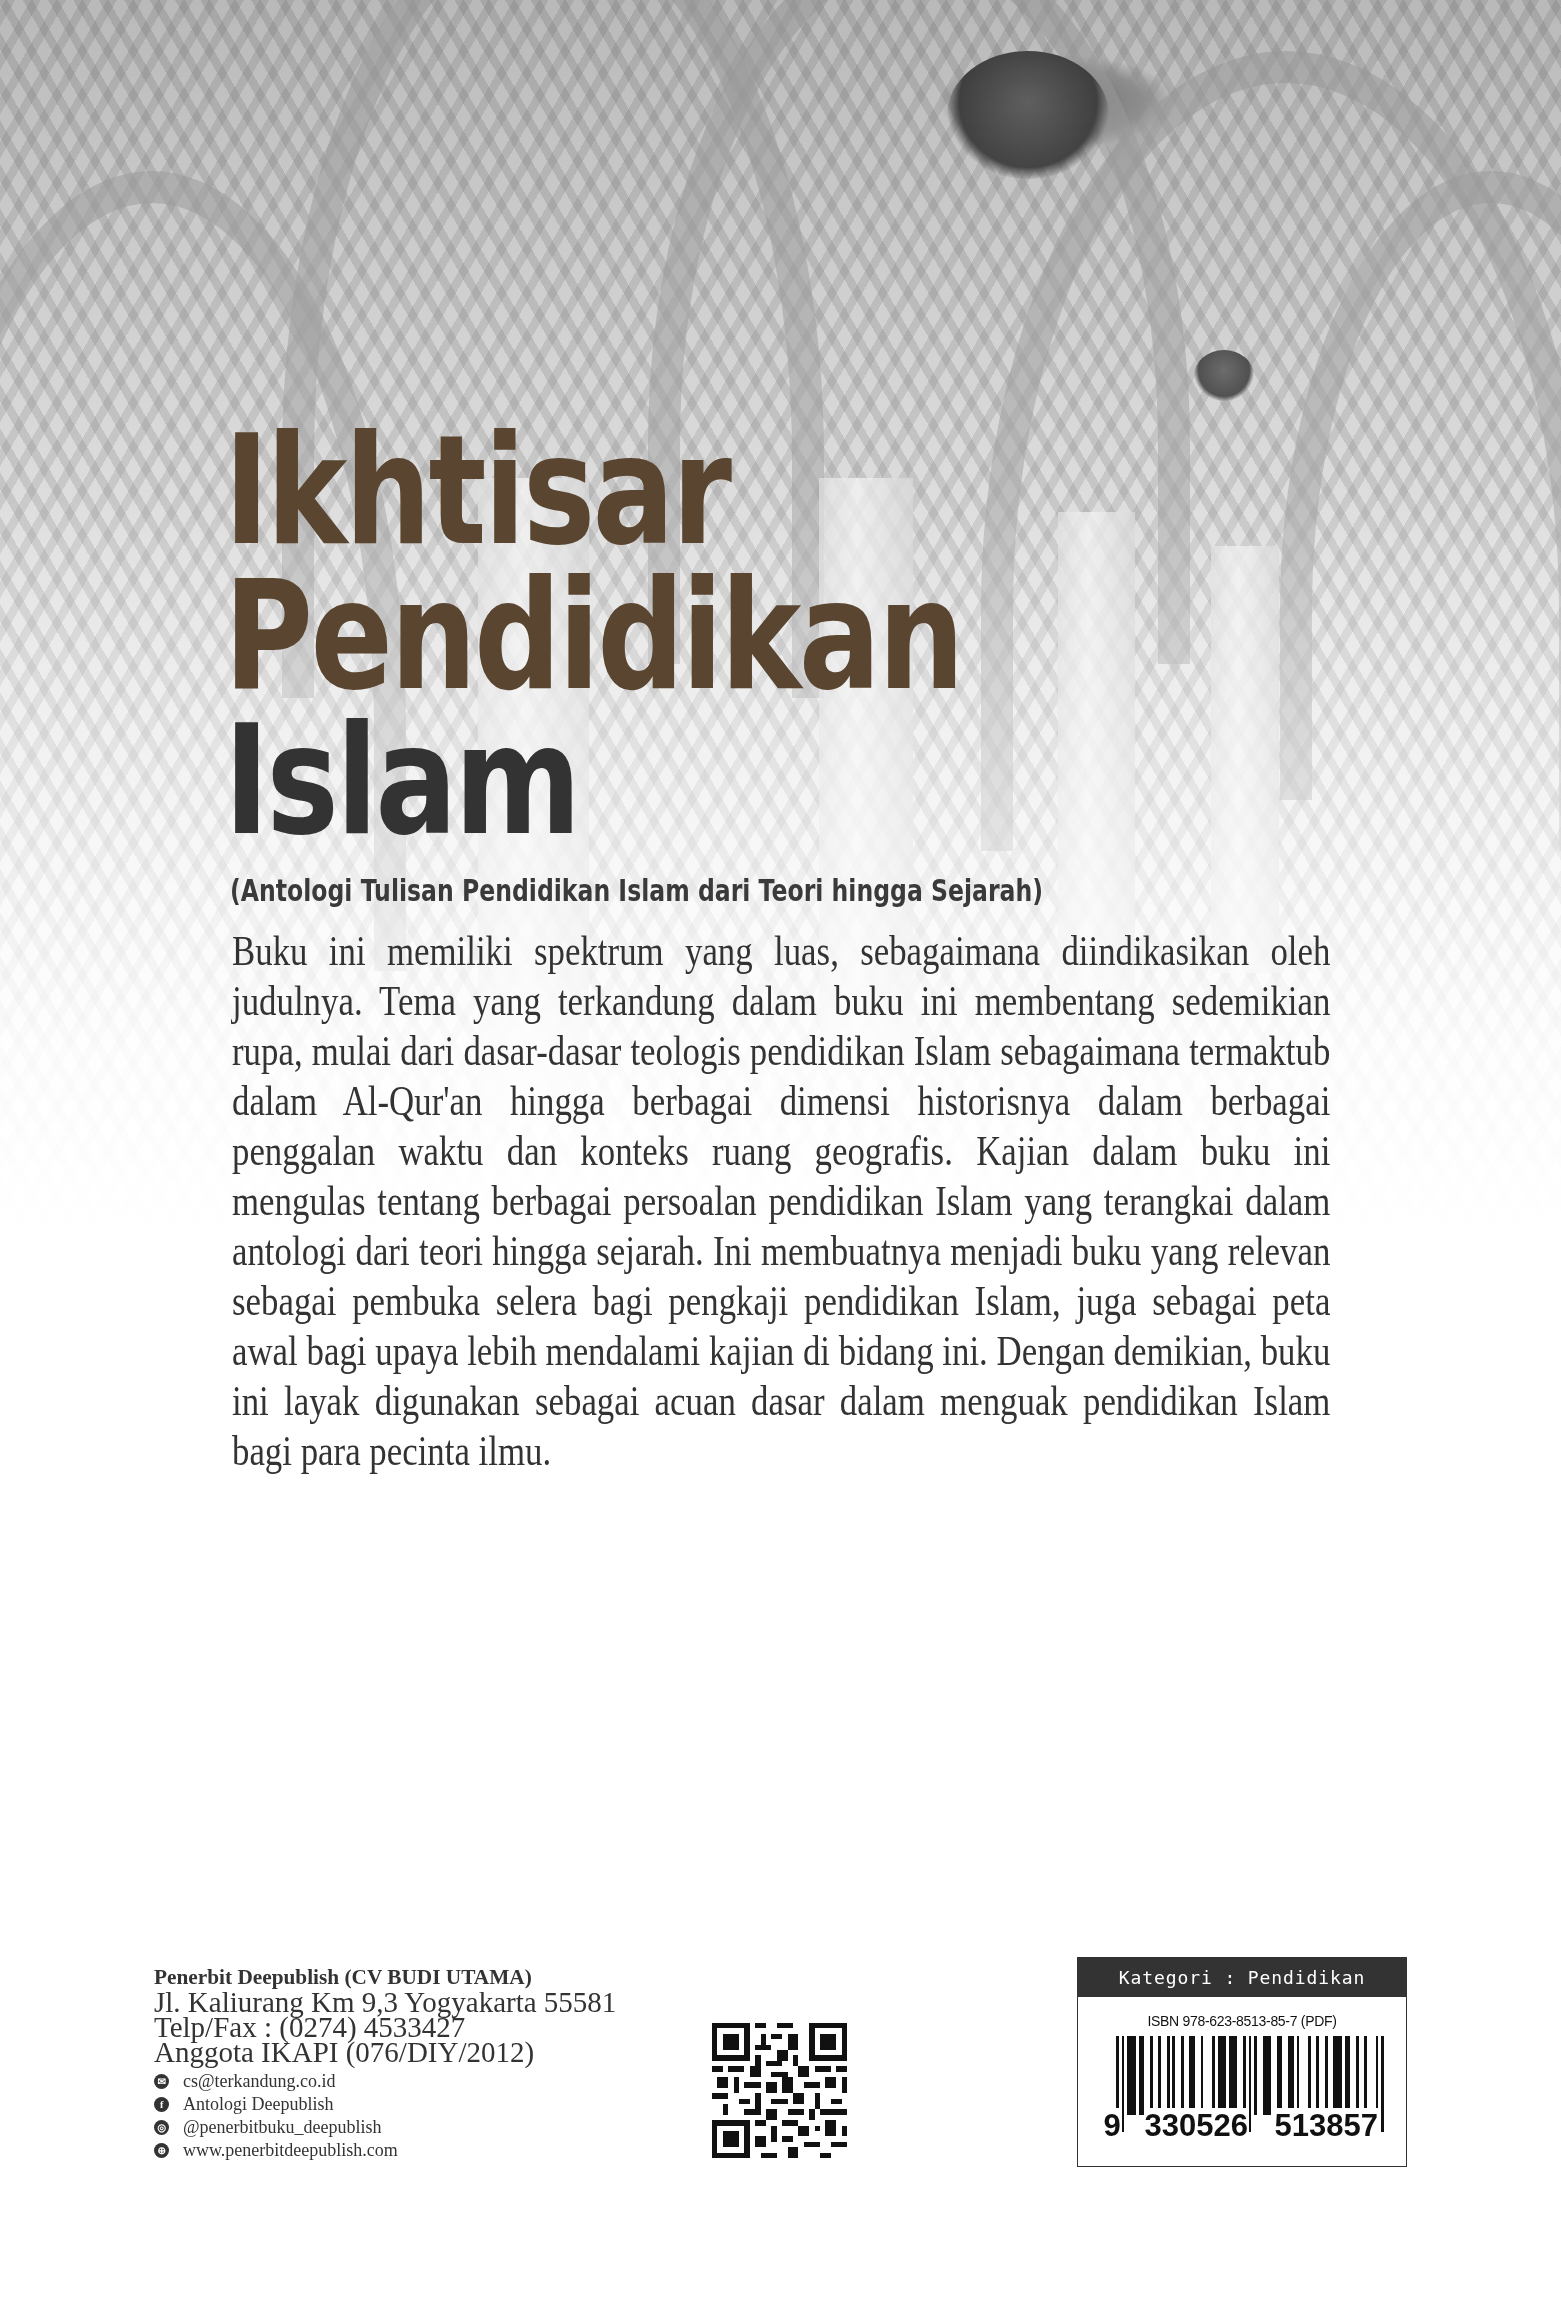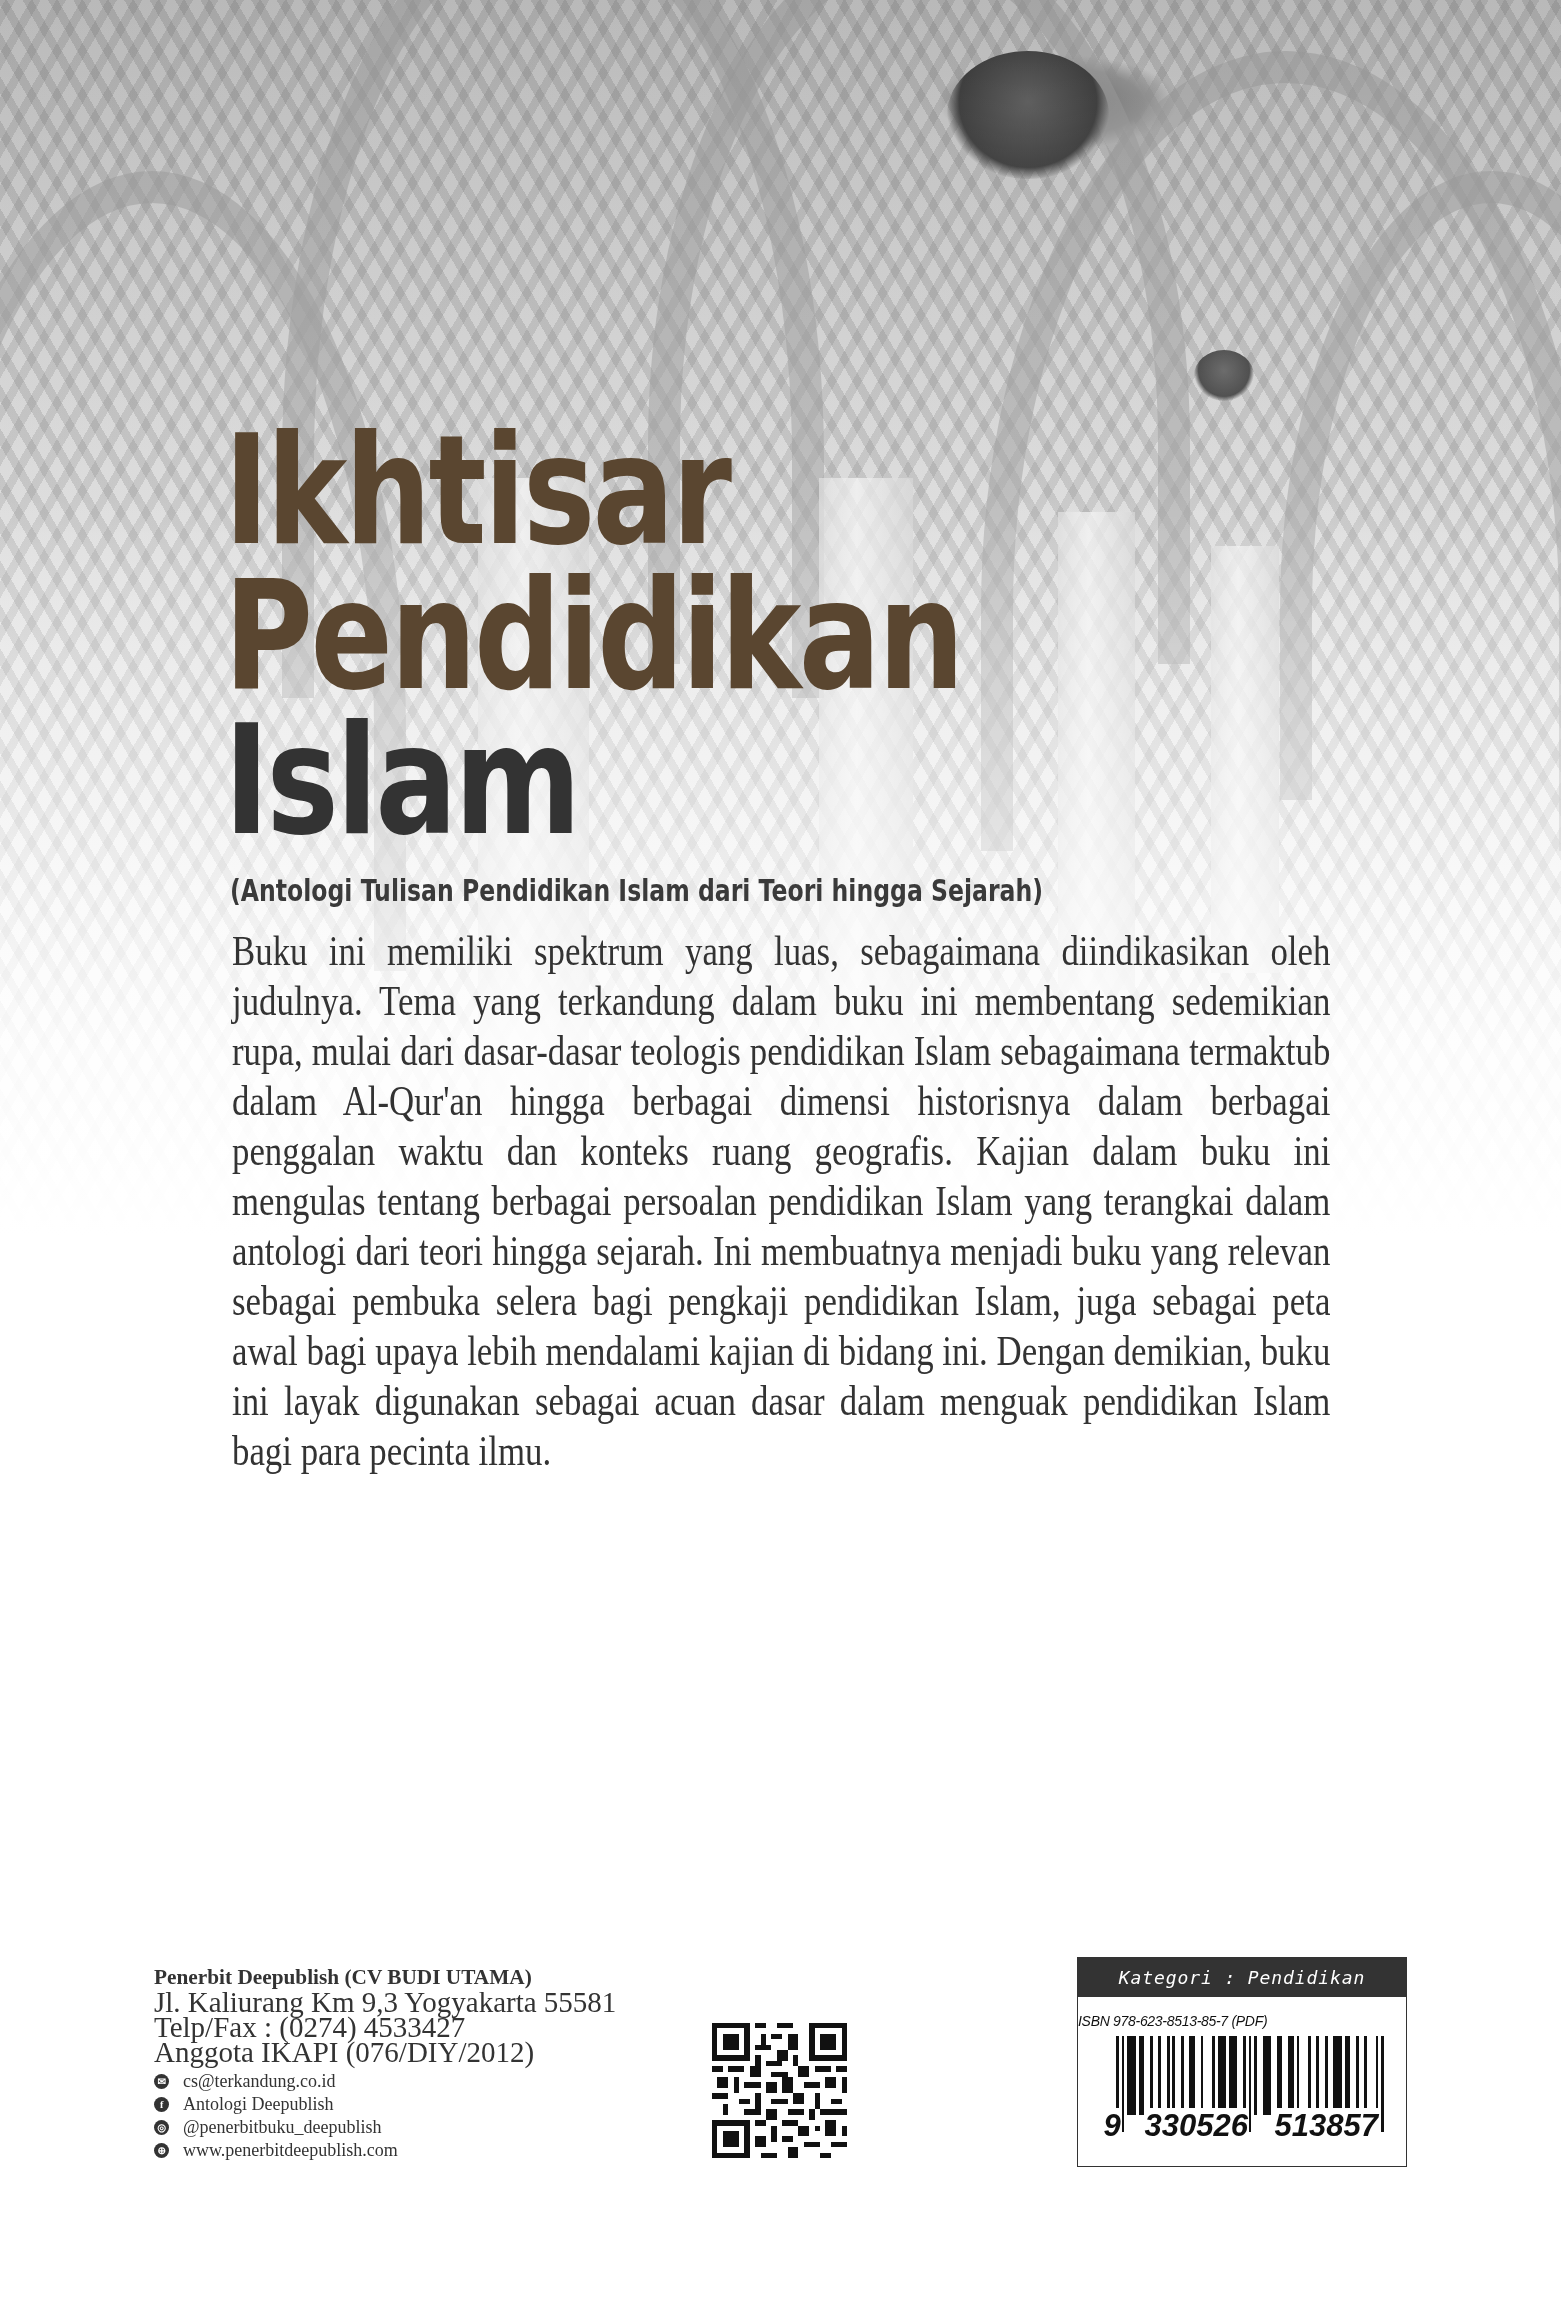--- a/index.html
+++ b/index.html
@@ -21,23 +21,23 @@
   .t3{top:708px;color:#333333;}
   .subtitle{position:absolute;left:230px;top:872px;font-family:"DejaVu Sans",sans-serif;font-weight:bold;font-size:31px;color:#3a3a3a;transform-origin:0 0;transform:scaleX(0.76);white-space:nowrap;}
   .body-wrap{position:absolute;left:232px;top:926px;width:1356px;transform-origin:0 0;transform:scaleX(0.81);}
   .body-text{margin:0;font-family:"Liberation Serif",serif;font-size:43px;line-height:50px;color:#333333;text-align:justify;text-align-last:left;}
   .publisher{position:absolute;left:154px;top:1965px;color:#333;font-family:Liberation Serif, serif;}
   .pub-name{font-weight:bold;font-size:21.3px;line-height:25px;}
   .pub-line{font-size:29px;line-height:25px;}
   .contact{display:flex;align-items:center;font-size:18px;line-height:23px;height:23px;}
   .contact .ic{width:15.4px;height:15.4px;border-radius:50%;background:#333;color:#fff;display:inline-flex;align-items:center;justify-content:center;font-size:10.2px;font-weight:bold;margin-right:13.6px;flex:none;}
   .qr{position:absolute;left:712px;top:2023px;width:135px;height:135px;}
-  .isbn-box{position:absolute;left:1077px;top:1957px;width:330px;height:210px;border:1.7px solid #333;background:#fff;box-sizing:border-box;font-style:italic;}
+  .isbn-box{position:absolute;left:1077px;top:1957px;width:330px;height:210px;border:1.7px solid #333;background:#fff;box-sizing:border-box;}
   .isbn-head{height:39px;background:#333333;color:#fff;font-family:"DejaVu Sans Mono",monospace;font-size:18px;line-height:39px;text-align:center;letter-spacing:0.9px;}
-  .isbn-num{position:absolute;top:55px;left:0;width:100%;font-size:14px;color:#111;letter-spacing:-0.3px;}
+  .isbn-num{position:absolute;top:55px;left:0;width:100%;text-align:center;font-size:14px;color:#111;letter-spacing:-0.3px;}
   .bars{position:absolute;left:38px;top:78px;width:268px;height:96px;}
   .digits{position:absolute;left:25.6px;top:150px;width:282px;font-weight:bold;font-size:31px;color:#111;font-family:"Liberation Sans",sans-serif;}
   .digits span{position:absolute;top:0;background:#fff;}
 </style>
 </head>
 <body>
 
 <div class="photo">
   <div class="arch" style="left:-102px;top:171px;width:444px;height:768px;"></div>
   <div class="arch" style="left:282px;top:-102px;width:478px;height:768px;"></div>

